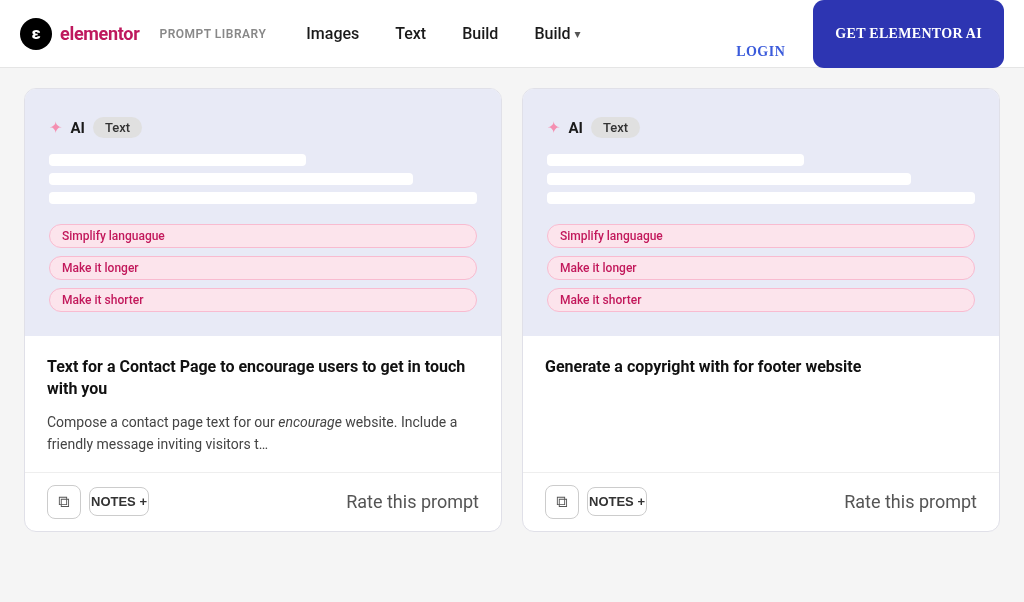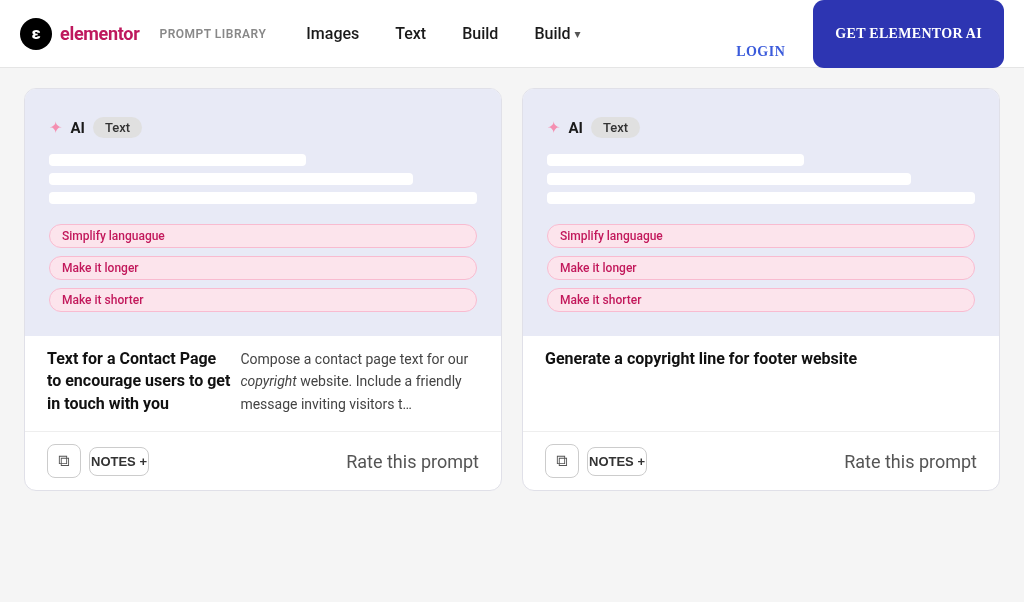--- a/index.html
+++ b/index.html
@@ -180,22 +180,23 @@
       color: #c2185b;
       border: 1px solid #f8bbd0;
       border-radius: 20px;
       padding: 4px 12px;
       font-size: 12px;
       font-weight: 500;
       cursor: pointer;
     }
 
     .card-body {
-      padding: 12px 22px 16px;
-      display: flex;
+      padding: 20px 22px 16px;
+      display: flex;
+      flex-direction: column;
       gap: 10px;
       flex: 1;
     }
     .card-title {
       font-size: 16px;
       font-weight: 700;
       color: #111;
       line-height: 1.4;
     }
     .card-desc {
@@ -298,21 +299,21 @@
         <span class="tag">Simplify languague</span>
         <span class="tag">Make it longer</span>
         <span class="tag">Make it shorter</span>
       </div>
     </div>
     <div class="card-body">
       <div class="card-title">
         Text for a Contact Page to encourage users to get in touch with you
       </div>
       <div class="card-desc">
-        Compose a contact page text for our <em>copyright</em> website. Include a friendly message inviting visitors t…
+        Compose a contact page text for our <em>encourage</em> website. Include a friendly message inviting visitors t…
       </div>
     </div>
     <div class="card-footer">
       <div class="footer-left">
         <button class="copy-btn">
           <span>⧉</span>
         </button>
         <button class="notes-btn">NOTES +</button>
       </div>
       <span class="rate-link">Rate this prompt</span>
@@ -331,21 +332,21 @@
         <div class="input-line medium"></div>
         <div class="input-line long"></div>
       </div>
       <div class="tag-row">
         <span class="tag">Simplify languague</span>
         <span class="tag">Make it longer</span>
         <span class="tag">Make it shorter</span>
       </div>
     </div>
     <div class="card-body">
-      <div class="card-title">Generate a copyright line for footer website</div>
+      <div class="card-title">Generate a copyright with for footer website</div>
     </div>
     <div class="card-footer">
       <div class="footer-left">
         <button class="copy-btn">
           <span>⧉</span>
         </button>
         <button class="notes-btn">NOTES +</button>
       </div>
       <span class="rate-link">Rate this prompt</span>
     </div>

